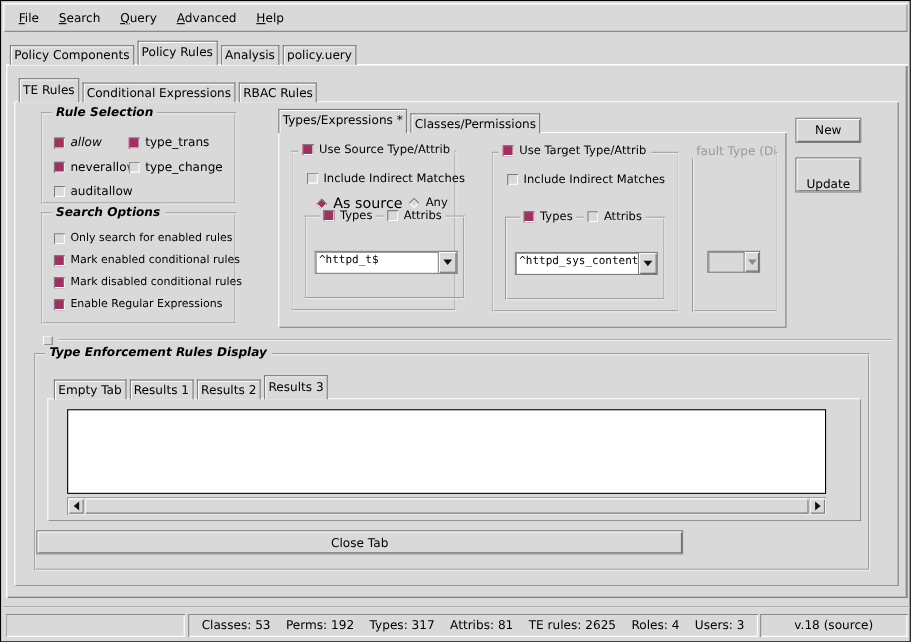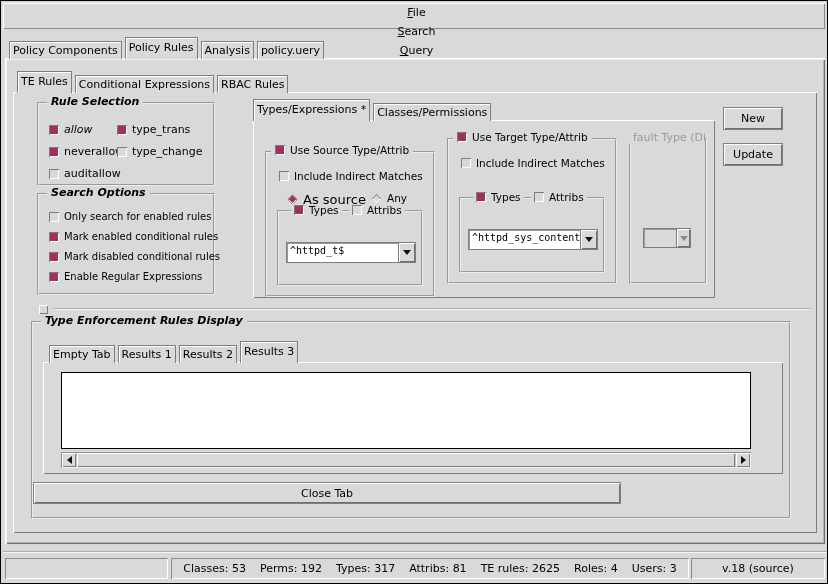--- a/index.html
+++ b/index.html
@@ -3,21 +3,21 @@
 <meta charset="utf-8">
 <style>
   * { box-sizing: border-box; }
   html,body { margin:0; padding:0; }
   :root { --bg:#d9d9d9; --hl:#ffffff; --sh:#7d7d7d; --accent:#a03060; --link:#2222cc; }
   body { width:828px; height:584px; background:#9a9a9a; font-family:"DejaVu Sans","Liberation Sans",sans-serif; font-size:11px; color:#000; }
   .window { position:relative; width:828px; height:584px; background:var(--bg); border:1px solid #000; overflow:hidden; }
   .raised  { box-shadow: inset 1px 1px 0 var(--hl), inset -1px -1px 0 var(--sh); }
   .raised2 { box-shadow: inset 1px 1px 0 var(--hl), inset 2px 2px 0 #efefef, inset -1px -1px 0 #6f6f6f, inset -2px -2px 0 #b3b3b3; }
 
-  .menubar { position:absolute; left:2px; top:2px; right:2px; height:26px; display:flex; align-items:center; padding-left:5px; box-shadow: inset 1px 1px 0 var(--hl), inset -1px -1px 0 #8a8a8a; flex-direction: column; }
+  .menubar { position:absolute; left:2px; top:2px; right:2px; height:26px; display:flex; align-items:center; padding-left:5px; box-shadow: inset 1px 1px 0 var(--hl), inset -1px -1px 0 #8a8a8a; }
   .menu-item { padding:3px 9px; white-space:nowrap; cursor:default; }
   .mkey { text-decoration:underline; }
 
   .tabs { position:absolute; display:flex; align-items:flex-end; z-index:10; }
   .tab { background:var(--bg); border:1px solid #7d7d7d; border-bottom:none; box-shadow: inset 1px 1px 0 var(--hl); padding:0 3px; height:18px; line-height:18px; margin-right:3px; white-space:nowrap; cursor:default; }
   .tab.on { height:22px; line-height:20px; position:relative; z-index:12; }
 
   .panel { position:absolute; background:var(--bg); }
 
   .group { position:absolute; border:2px groove #ededed; }
@@ -124,21 +124,21 @@
       <span>Enable Regular Expressions</span>
     </div>
   </div>
 
   <div class="panel raised" style="left:252px;top:119px;width:462px;height:178px;"></div>
   <div class="tabs" style="left:252px;top:99px;height:21px;">
     <div class="tab on"><span>Types/Expressions *</span></div>
     <div class="tab"><span>Classes/Permissions</span></div>
   </div>
 
-  <div class="group" style="left:264px;top:150px;width:170px;height:146px;">
+  <div class="group" style="left:264px;top:136px;width:150px;height:146px;">
     <div class="ghead">
       <span class="ind on"></span>
       <span>Use Source Type/Attrib</span>
     </div>
     <div class="check" style="left:12px;top:17px;font-size:10.5px;">
       <span class="ind"></span>
       <span>Include Indirect Matches</span>
     </div>
     <div class="check" style="left:20px;top:39px;font-size:13px;">
       <span class="radio on"></span>
@@ -199,21 +199,21 @@
       <div class="entry off"></div>
       <div class="arrowbtn" style="width:14px;">
           <span class="tri-down" style="border-top-color:#8a8a8a;"></span>
         </div>
     </div>
   </div>
 
   <div class="btn" style="left:722px;top:106px;width:60px;height:23px;">
       <span>New</span>
     </div>
-  <div class="btn" style="left:722px;top:142px;width:60px;height:23px;">
+  <div class="btn" style="left:722px;top:142px;width:60px;height:32px;align-items:flex-end;">
       <span>Update</span>
     </div>
 
   <div class="sash" style="left:38px;top:304px;width:9px;height:9px;"></div>
   <div class="divider" style="left:52px;top:307px;width:758px;height:2px;"></div>
 
   <div class="group" style="left:30px;top:320px;width:760px;height:198px;">
     <span class="gtitle">Type Enforcement Rules Display</span>
   </div>
 

